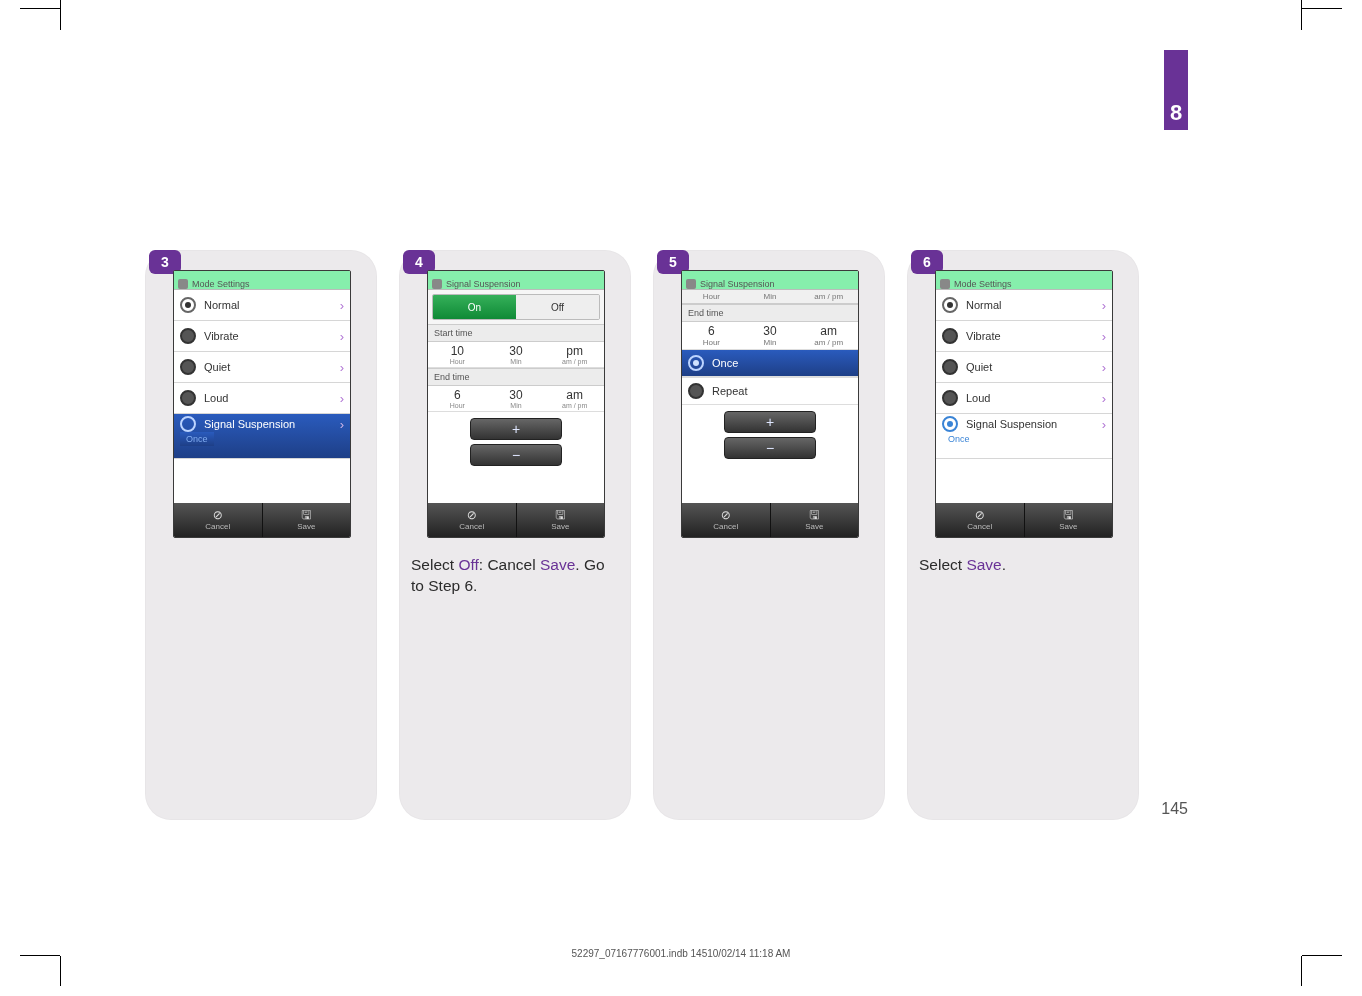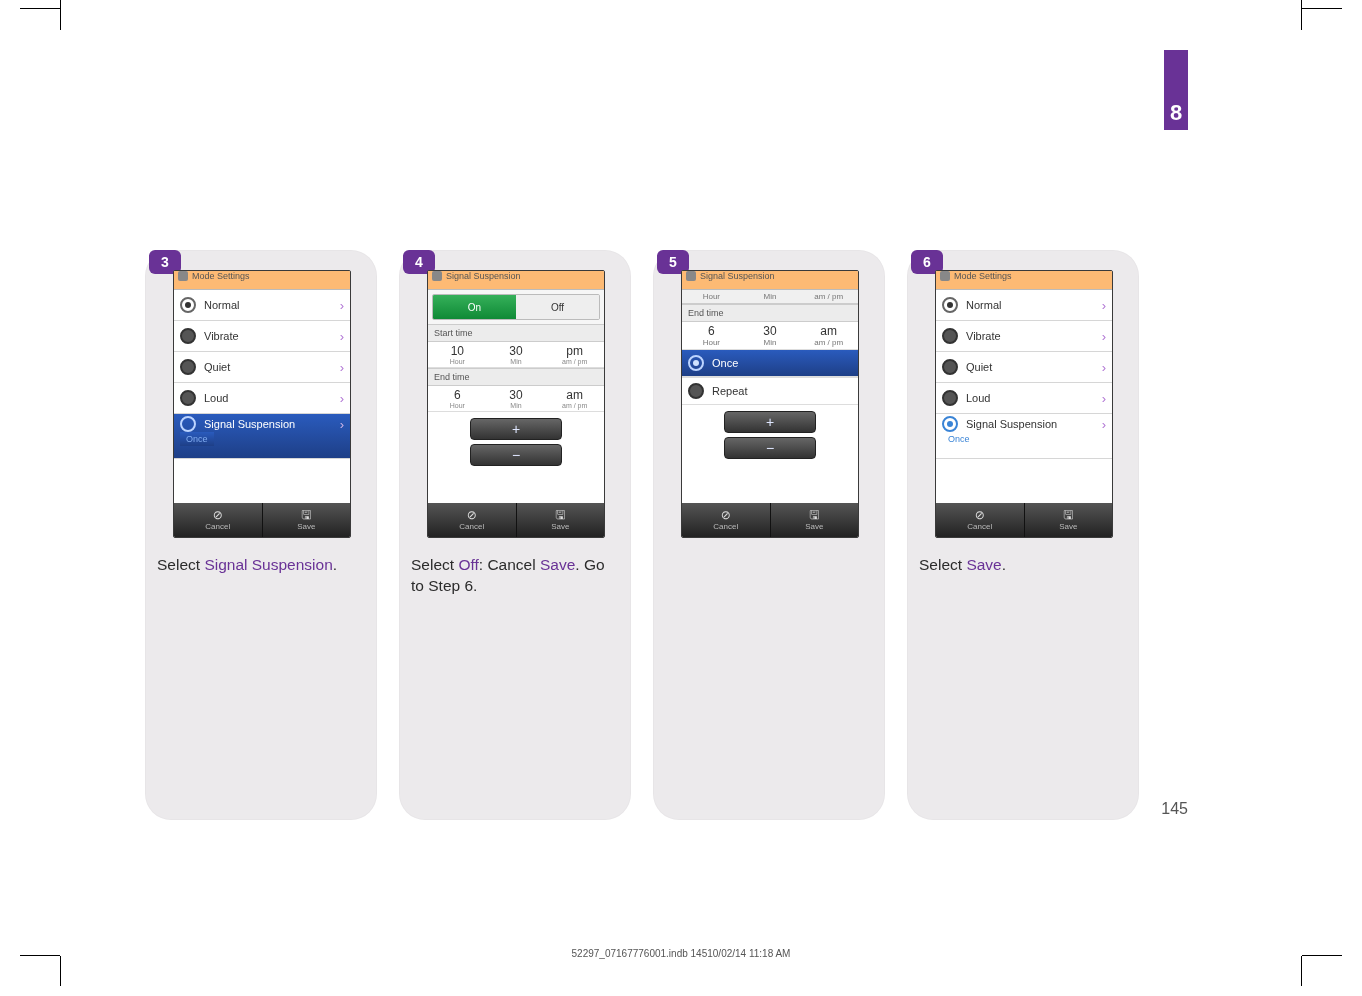--- a/index.html
+++ b/index.html
@@ -63,21 +63,21 @@
   }
   .caption {
     position:absolute; top:305px; left:12px; right:12px;
     font-size:15.5px; line-height:1.35; color:#2b2b2b;
   }
   .accent { color:#693296; }
   .caption p { margin:0 0 10px 0; }
 
   
   .ss-header {
-    background:#fdba74; height:18px; display:flex; align-items:flex-start;
+    background:#86efac; height:18px; display:flex; align-items:flex-end;
     padding:0 4px; border-bottom:1px solid #bbb; font-size:9px; color:#555;
   }
   .ss-header .icon { width:10px; height:10px; background:#888; margin-right:4px; border-radius:2px; }
   .ss-list .row {
     display:flex; align-items:center; height:30px;
     border-bottom:1px solid #d6d6d6; padding:0 6px;
     background:#fff; font-size:11px; color:#333;
   }
   .ss-list .radio {
     width:12px; height:12px; border-radius:50%;
@@ -254,25 +254,20 @@
         <div>
           <span class="ico">⊘</span>
           <span>Cancel</span>
         </div>
         <div>
           <span class="ico">🖫</span>
           <span>Save</span>
         </div>
       </div>
     </div>
-    <div class="caption">
-      <p>
-        <span>Select </span><span class="accent">Signal Suspension</span><span>.</span>
-      </p>
-    </div>
   </div>
 
   <div class="card">
     <div class="step-badge">4</div>
     <div class="screenshot flexcol">
       <div class="ss-header">
         <span class="icon"></span>
         <span>Signal Suspension</span>
       </div>
       <div class="ss4-toggle">

